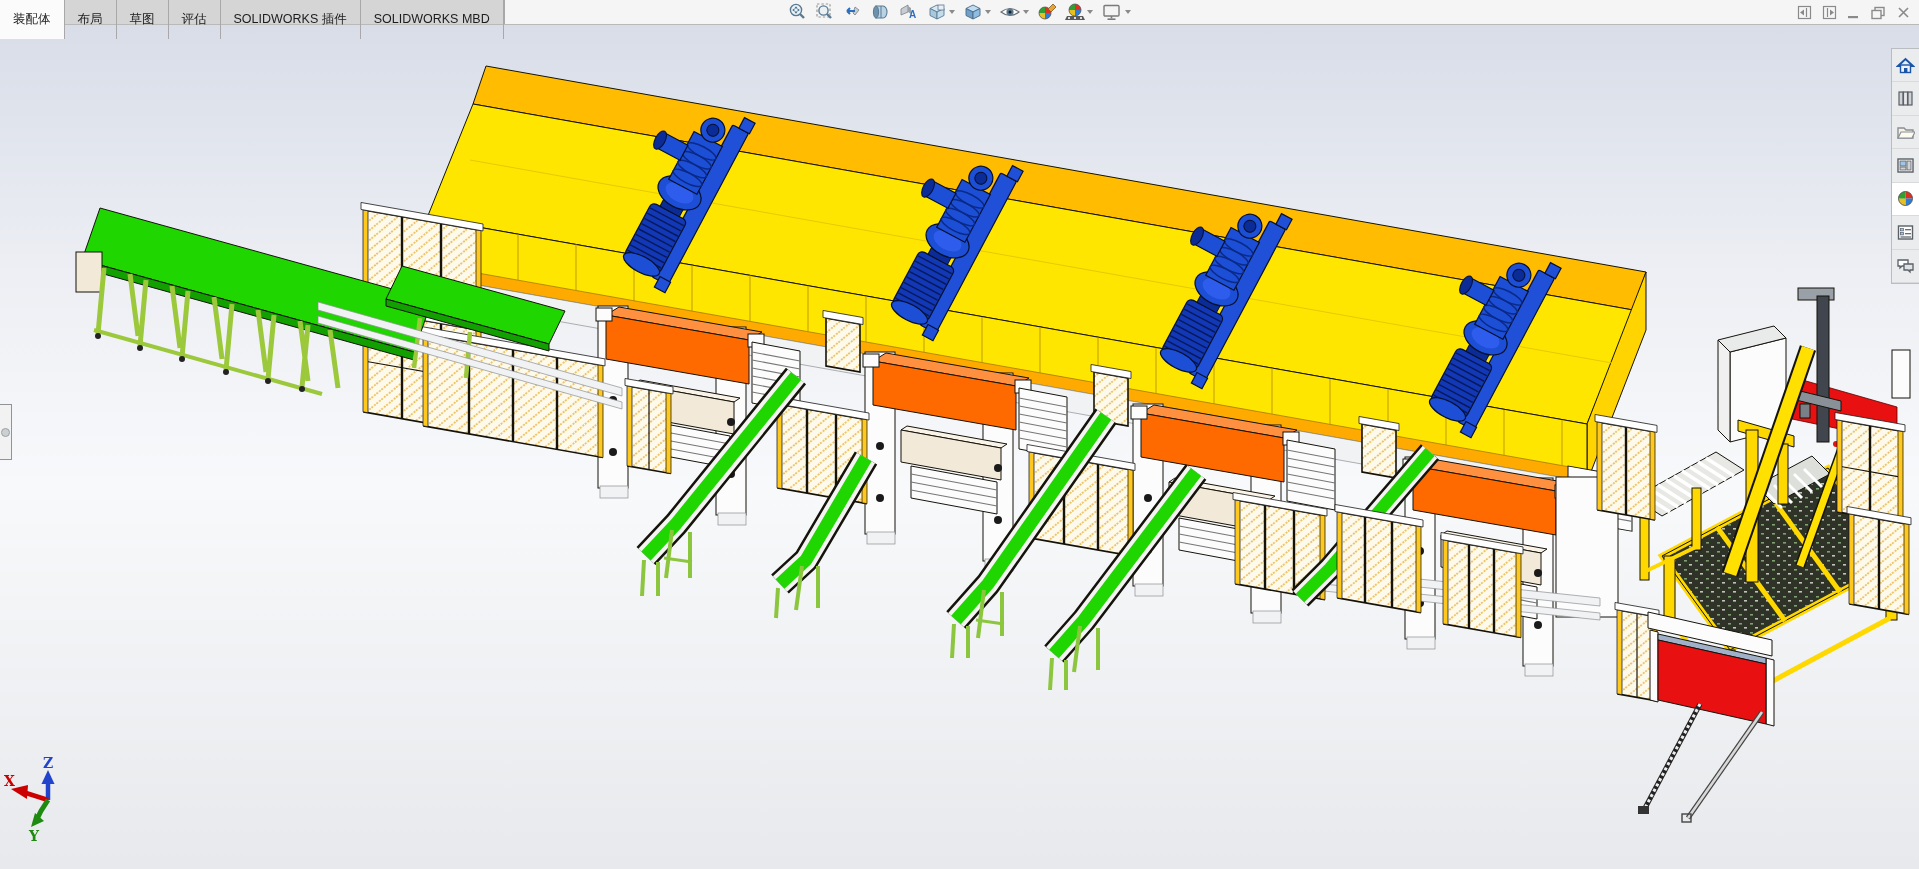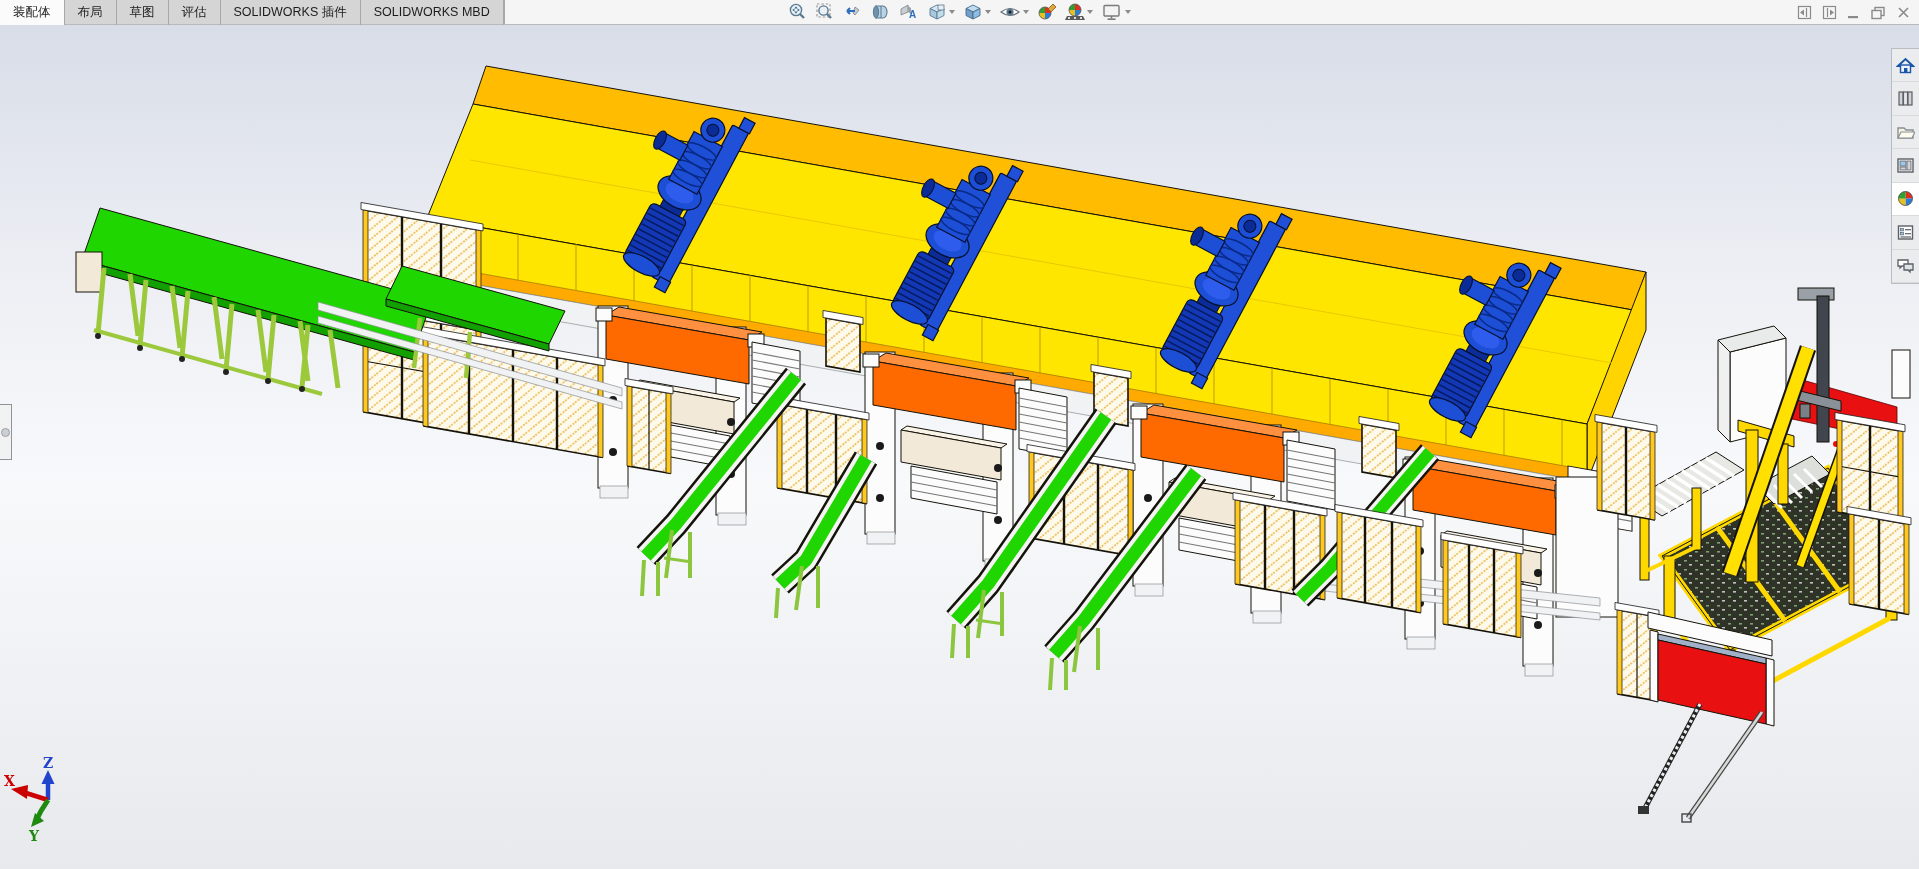--- a/index.html
+++ b/index.html
@@ -1,20 +1,20 @@
 <!DOCTYPE html>
 <html><head>
 <meta charset="utf-8">
 <style>
   html,body{margin:0;padding:0;background:#e8eaec;font-family:"Liberation Sans",sans-serif;}
   .app{position:relative;width:1919px;height:869px;overflow:hidden;background:#fff;}
   
   .topbar{position:absolute;left:0;top:0;width:1919px;height:24px;background:#f5f5f6;border-bottom:1px solid #b9b9b9;z-index:30;}
   .tabstrip{position:absolute;left:0;top:0;height:24px;display:flex;background:#d5d5d5;border-right:1px solid #a8a8a8;}
-  .tab{height:25px;line-height:24px;padding:0 13px;font-size:12.5px;color:#1c1c1c;border-right:1px solid #a8a8a8;white-space:nowrap;cursor:default;}
+  .tab{height:25px;line-height:24px;padding:7px 13px;font-size:12.5px;color:#1c1c1c;border-right:1px solid #a8a8a8;white-space:nowrap;cursor:default;}
   .tab.active{background:#fbfbfb;}
   .toolbar{position:absolute;left:786px;top:0;height:24px;display:flex;align-items:center;gap:6px;}
   .tbtn{display:flex;align-items:center;height:22px;padding:0 1px;}
   .tbtn svg{display:block;}
   .dd{width:0;height:0;border-left:3.5px solid transparent;border-right:3.5px solid transparent;border-top:4px solid #8a8a8a;margin-left:2px;}
   .wincontrols{position:absolute;right:8px;top:0;height:24px;display:flex;align-items:center;gap:10px;}
   .wbtn{display:flex;align-items:center;}
   
   .viewport{position:absolute;left:0;top:24px;width:1919px;height:845px;}
   .viewport svg.scene{position:absolute;left:0;top:0;}

